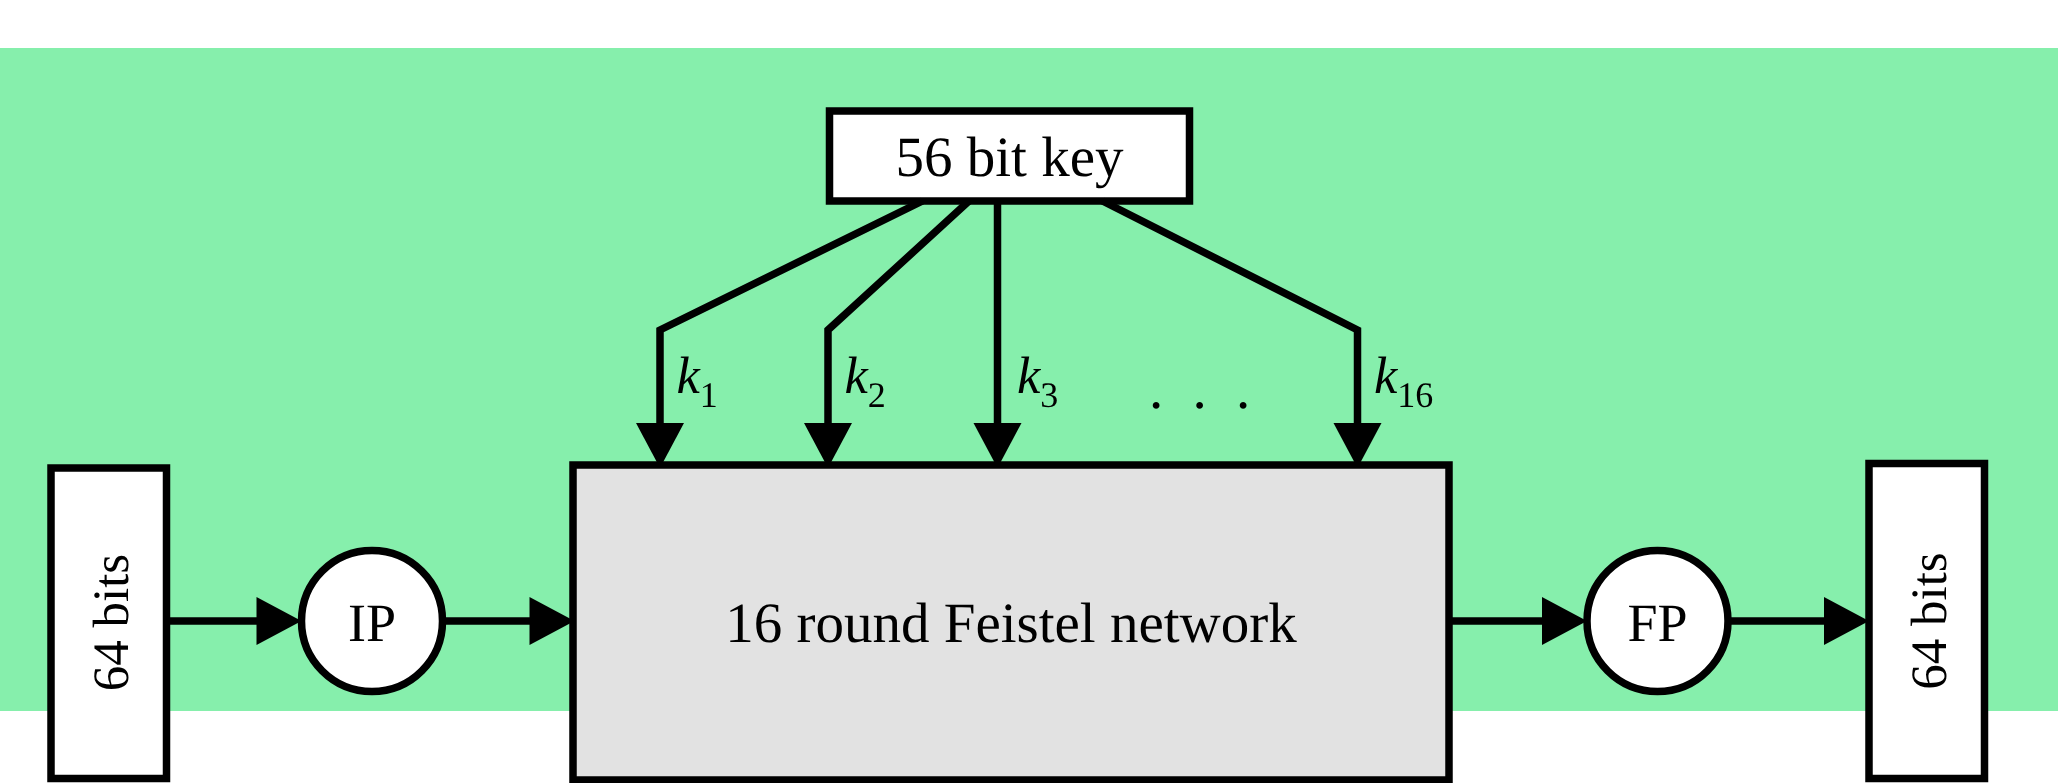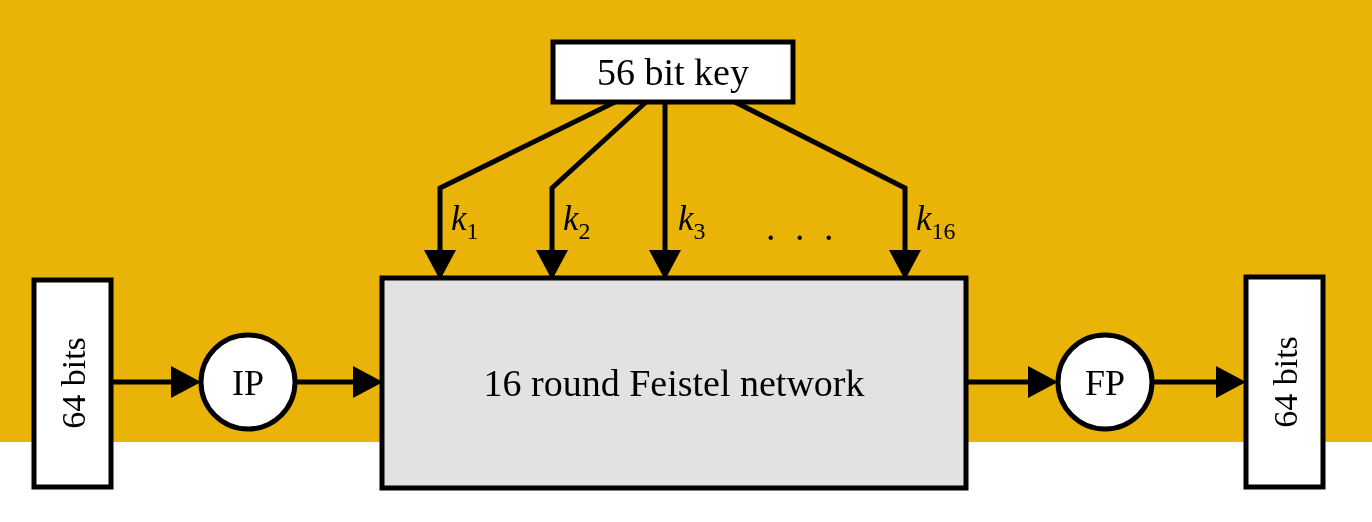--- a/index.html
+++ b/index.html
@@ -10,21 +10,22 @@
   body {
     width: 1372px;
     height: 522px;
     font-family: "Liberation Serif", "DejaVu Serif", serif;
     overflow: hidden;
   }
   #diagram-root {
     position: relative;
     width: 1372px;
     height: 442px;
-    background: #eab308;
+    background: #86efac;
+    margin-top: 32px;
   }
   svg.diagram {
     display: block;
     width: 1372px;
     height: 522px;
   }
   .node-box {
     fill: #ffffff;
     stroke: #000000;
     stroke-width: 5;

